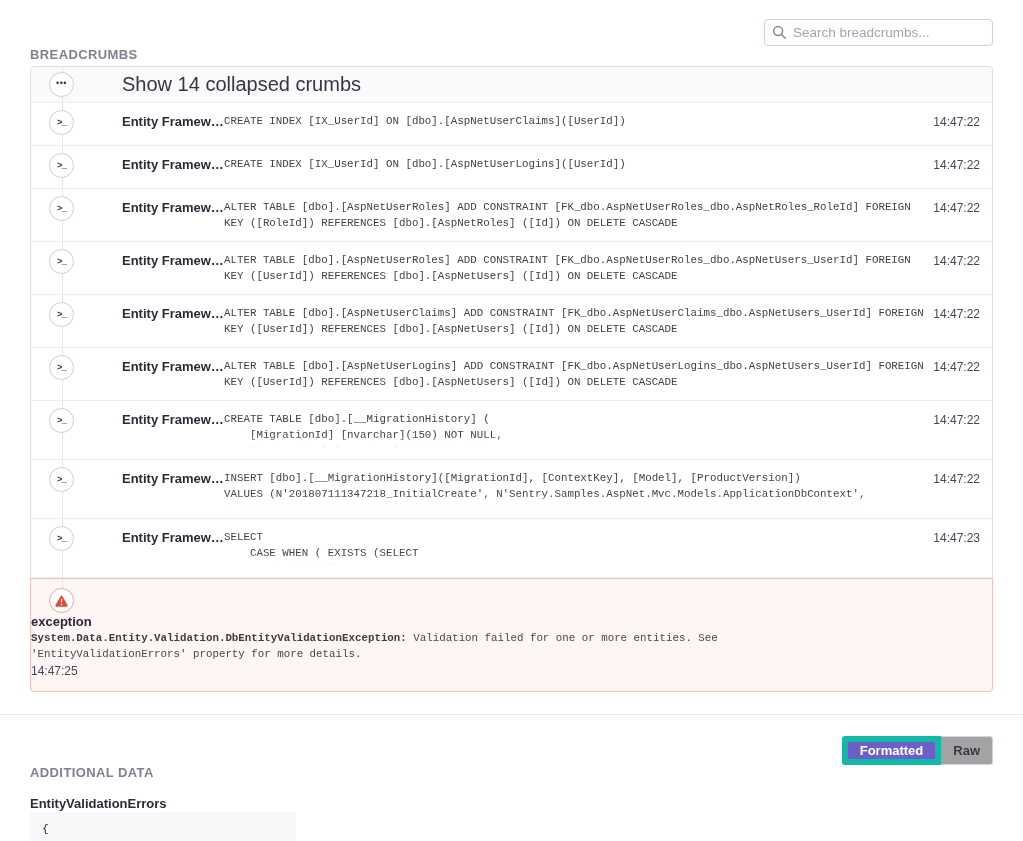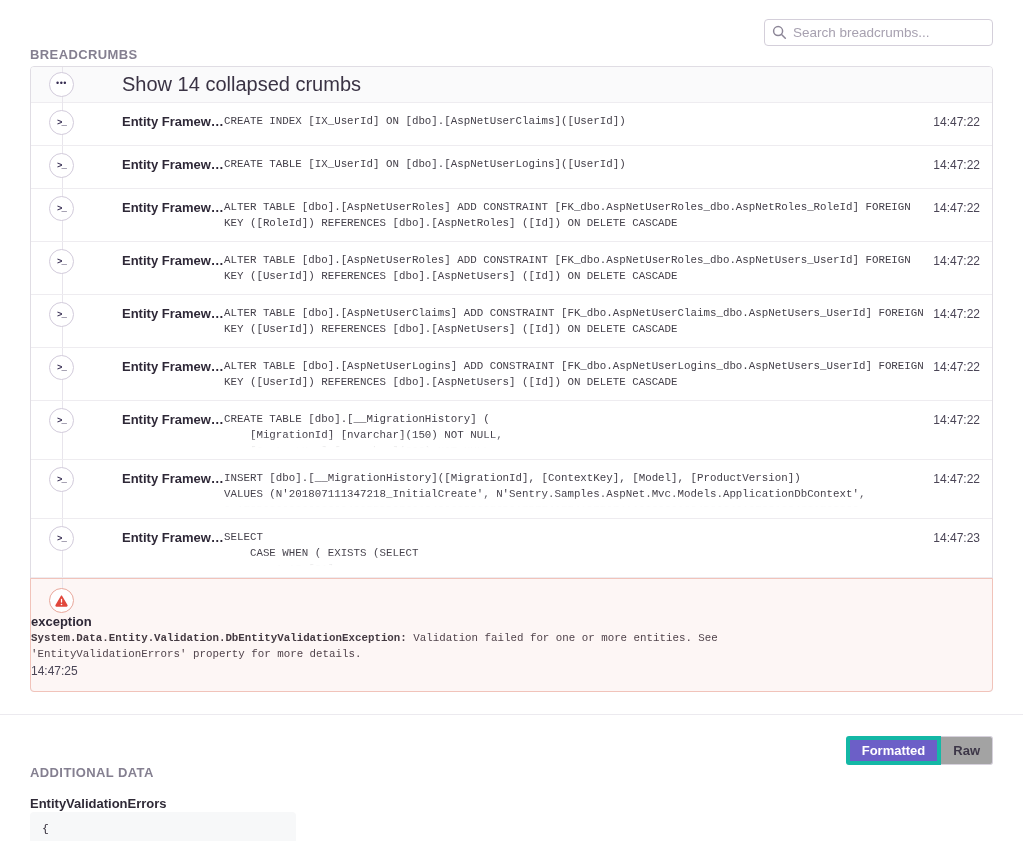--- a/index.html
+++ b/index.html
@@ -106,21 +106,21 @@
     display: flex; justify-content: space-between; align-items: center;
     margin: 21px 30px 0 30px; height: 29px;
   }
   .btn-group { display: flex; }
   .btn {
     height: 29px; padding: 0 12px; font-size: 13px; font-weight: 700;
     display: flex; align-items: center; cursor: pointer;
     font-family: "Liberation Sans", "DejaVu Sans", sans-serif;
   }
   .btn-formatted {
-    background: #6C5FC7; color: #fff; border: 4px solid #14b8a6;
+    background: #6C5FC7; color: #fff; border: 6px solid #14b8a6;
     border-radius: 3px 0 0 3px;
   }
   .btn-raw {
     background: #a3a3a3; color: #3d3748; border: 1px solid #d6d1dc; border-left: none;
     border-radius: 0 3px 3px 0;
   }
 
   .kv-row { display: flex; align-items: flex-start; margin: 23px 30px 0 30px; flex-direction: column; }
   .kv-key {
     width: 177px; flex: none; font-size: 13px; font-weight: 700; color: #2f2a37;
@@ -176,21 +176,21 @@
   </div>
 
   <div class="crumb">
     <div class="icon-cell">
       <span class="circle">
           <span class="term">&gt;_</span>
         </span>
     </div>
     <div class="cat">Entity Framework</div>
     <div class="msg-wrap">
-        <div class="msg">CREATE TABLE [IX_UserId] ON [dbo].[AspNetUserLogins]([UserId])</div>
+        <div class="msg">CREATE INDEX [IX_UserId] ON [dbo].[AspNetUserLogins]([UserId])</div>
       </div>
     <div class="time">14:47:22</div>
   </div>
 
   <div class="crumb">
     <div class="icon-cell">
       <span class="circle">
           <span class="term">&gt;_</span>
         </span>
     </div>

